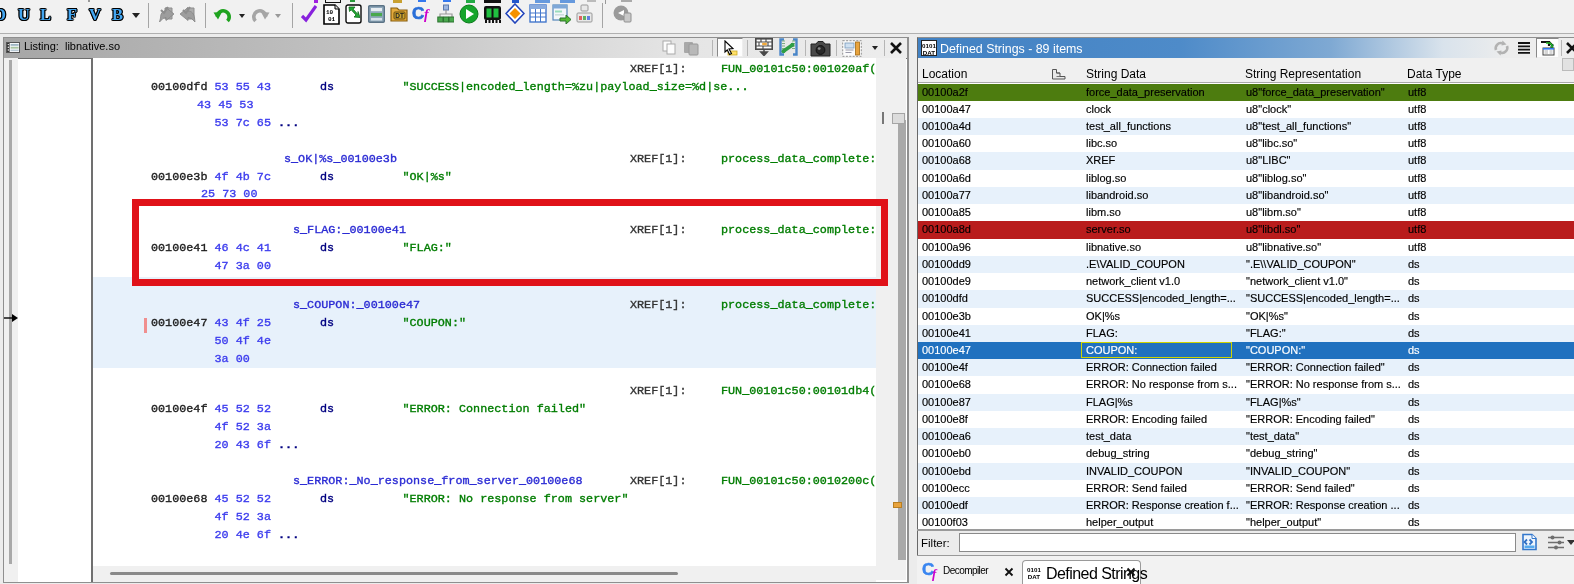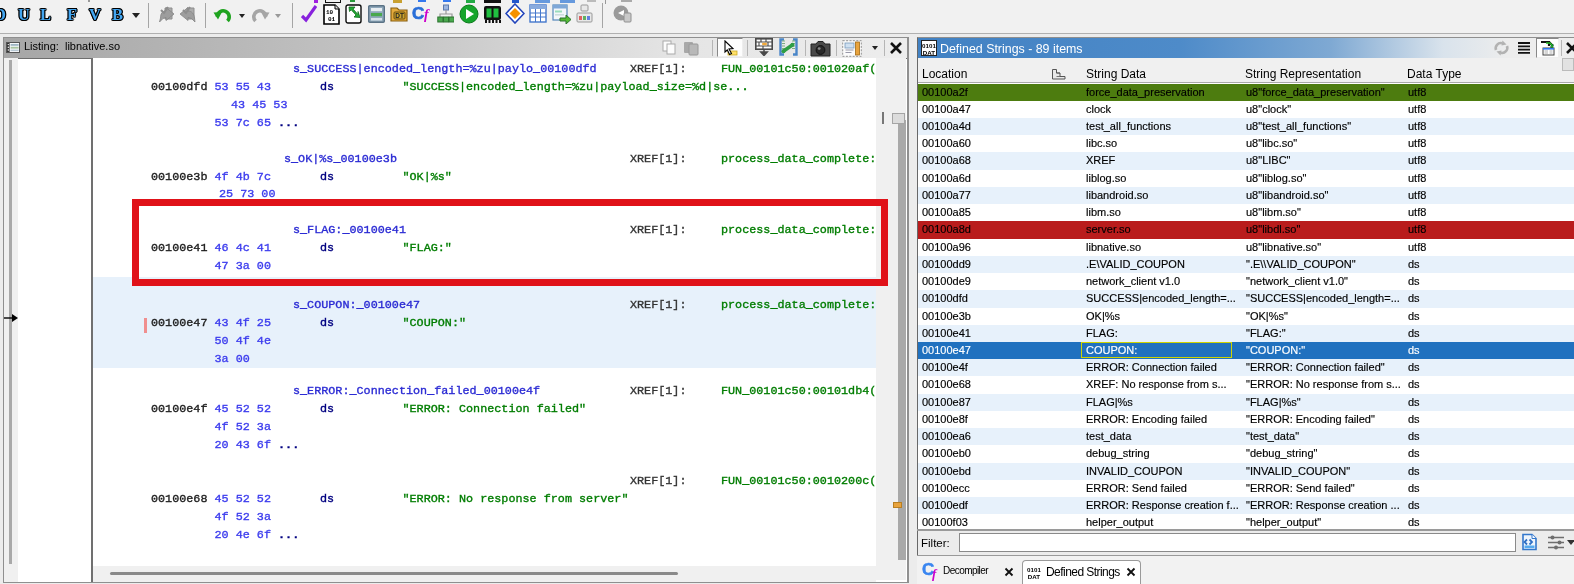--- a/index.html
+++ b/index.html
@@ -242,63 +242,62 @@
 <div class="abs" style="left:9px;top:60px;width:3px;height:504px;background:#a9a9a9"></div>
 <div class="abs" style="left:91px;top:58px;width:2px;height:524px;background:#707070"></div>
 
 <svg class="abs" style="left:3px;top:312px" width="16" height="12" viewBox="0 0 16 12">
       <path d="M1 6 H10" stroke="#000" stroke-width="1.4"></path>
       <path d="M9 2 L15 6 L9 10 Z" fill="#000"></path>
     </svg>
 
 <div id="listing" class="abs" style="left:93px;top:58px;width:783px;height:508px;background:#fff;overflow:hidden">
 <div class="abs" style="left:0;top:219px;width:783px;height:91px;background:#e7f1fb"></div>
-<div class="m lbl" style="left:200.0px;top:2.1px">s_SUCCESS|encoded_length=%zu|paylo_00100dfd</div>
 <div class="m xr" style="left:537.0px;top:2.1px">XREF[1]:</div>
 <div class="m str" style="left:628.0px;top:2.1px">FUN_00101c50:001020af(</div>
 <div class="m addr" style="left:58.0px;top:20.0px">00100dfd</div>
 <div class="m byt" style="left:121.5px;top:20.0px">53 55 43</div>
 <div class="m dsk" style="left:227.0px;top:20.0px">ds</div>
 <div class="m str" style="left:309.5px;top:20.0px">"SUCCESS|encoded_length=%zu|payload_size=%d|se<b>...</b></div>
-<div class="m byt" style="left:138px;top:37.9px">43 45 53</div>
+<div class="m byt" style="left:104px;top:37.9px">43 45 53</div>
 <div class="m byt" style="left:121.5px;top:55.8px">53 7c 65 <b class="dsk">...</b></div>
 <div class="m lbl" style="left:191px;top:91.6px">s_OK|%s_00100e3b</div>
 <div class="m xr" style="left:537.0px;top:91.6px">XREF[1]:</div>
 <div class="m str" style="left:628.0px;top:91.6px">process_data_complete:</div>
 <div class="m addr" style="left:58.0px;top:109.5px">00100e3b</div>
 <div class="m byt" style="left:121.5px;top:109.5px">4f 4b 7c</div>
 <div class="m dsk" style="left:227.0px;top:109.5px">ds</div>
 <div class="m str" style="left:309.5px;top:109.5px">"OK|%s"</div>
-<div class="m byt" style="left:126px;top:127.4px">25 73 00</div>
+<div class="m byt" style="left:108px;top:127.4px">25 73 00</div>
 <div class="m lbl" style="left:200.0px;top:163.2px">s_FLAG:_00100e41</div>
 <div class="m xr" style="left:537.0px;top:163.2px">XREF[1]:</div>
 <div class="m str" style="left:628.0px;top:163.2px">process_data_complete:</div>
 <div class="m addr" style="left:58.0px;top:181.1px">00100e41</div>
 <div class="m byt" style="left:121.5px;top:181.1px">46 4c 41</div>
 <div class="m dsk" style="left:227.0px;top:181.1px">ds</div>
 <div class="m str" style="left:309.5px;top:181.1px">"FLAG:"</div>
 <div class="m byt" style="left:121.5px;top:199.0px">47 3a 00</div>
 <div class="m lbl" style="left:200.0px;top:237.8px">s_COUPON:_00100e47</div>
 <div class="m xr" style="left:537.0px;top:237.8px">XREF[1]:</div>
 <div class="m str" style="left:628.0px;top:237.8px">process_data_complete:</div>
 <div class="m addr" style="left:58.0px;top:255.7px">00100e47</div>
 <div class="m byt" style="left:121.5px;top:255.7px">43 4f 25</div>
 <div class="m dsk" style="left:227.0px;top:255.7px">ds</div>
 <div class="m str" style="left:309.5px;top:255.7px">"COUPON:"</div>
 <div class="m byt" style="left:121.5px;top:273.6px">50 4f 4e</div>
 <div class="m byt" style="left:121.5px;top:291.5px">3a 00</div>
-<div class="m lbl" style="left:200.0px;top:324.3px">s_ERROR:_Connection_failed_00100e4f</div>
 <div class="m xr" style="left:537.0px;top:324.3px">XREF[1]:</div>
 <div class="m str" style="left:628.0px;top:324.3px">FUN_00101c50:00101db4(</div>
 <div class="m addr" style="left:58.0px;top:342.2px">00100e4f</div>
 <div class="m byt" style="left:121.5px;top:342.2px">45 52 52</div>
 <div class="m dsk" style="left:227.0px;top:342.2px">ds</div>
 <div class="m str" style="left:309.5px;top:342.2px">"ERROR: Connection failed"</div>
 <div class="m byt" style="left:121.5px;top:360.1px">4f 52 3a</div>
 <div class="m byt" style="left:121.5px;top:378.0px">20 43 6f <b class="dsk">...</b></div>
+<div class="m lbl" style="left:200.0px;top:413.8px">s_ERROR:_No_response_from_server_00100e68</div>
 <div class="m xr" style="left:537.0px;top:413.8px">XREF[1]:</div>
 <div class="m str" style="left:628.0px;top:413.8px">FUN_00101c50:0010200c(</div>
 <div class="m addr" style="left:58.0px;top:431.7px">00100e68</div>
 <div class="m byt" style="left:121.5px;top:431.7px">45 52 52</div>
 <div class="m dsk" style="left:227.0px;top:431.7px">ds</div>
 <div class="m str" style="left:309.5px;top:431.7px">"ERROR: No response from server"</div>
 <div class="m byt" style="left:121.5px;top:449.6px">4f 52 3a</div>
 <div class="m byt" style="left:121.5px;top:467.5px">20 4e 6f <b class="dsk">...</b></div>
 <div class="abs" style="left:51px;top:259.5px;width:2.5px;height:15px;background:#f08f8f"></div>
 </div>
@@ -460,21 +459,21 @@
         <i class="abs" style="left:163px;top:0;width:151px;height:16.2px;border:1.5px solid #cfd400;box-sizing:border-box"></i>
       </div>
 <div class="row" style="top:359.2px;background:#e7f1fb">
         <span class="c1">00100e4f</span>
         <span class="c2">ERROR: Connection failed</span>
         <span class="c3">"ERROR: Connection failed"</span>
         <span class="c4">ds</span>
       </div>
 <div class="row" style="top:376.4px;background:#fff">
         <span class="c1">00100e68</span>
-        <span class="c2">XREF: No response from s...</span>
+        <span class="c2">ERROR: No response from s...</span>
         <span class="c3">"ERROR: No response from s...</span>
         <span class="c4">ds</span>
       </div>
 <div class="row" style="top:393.6px;background:#e7f1fb">
         <span class="c1">00100e87</span>
         <span class="c2">FLAG|%s</span>
         <span class="c3">"FLAG|%s"</span>
         <span class="c4">ds</span>
       </div>
 <div class="row" style="top:410.9px;background:#fff">
@@ -552,18 +551,18 @@
 <div class="abs" style="left:943px;top:564.5px;font-size:10px;letter-spacing:-0.55px;color:#000">Decompiler</div>
 <svg class="abs" style="left:1004px;top:567px" width="10" height="10" viewBox="0 0 10 10">
         <path d="M1.5 1.5 L8.5 8.5 M8.5 1.5 L1.5 8.5" stroke="#111" stroke-width="1.8"></path>
       </svg>
 
 <div class="abs" style="left:1022px;top:559.5px;width:119px;height:25px;background:#fff;border:1px solid #9a9a9a;border-bottom:none;border-radius:4px 4px 0 0;box-sizing:border-box"></div>
 <div class="abs" style="left:1026px;top:565px;width:16px;height:16px;background:#fff;font-weight:bold;font-size:6.2px;line-height:7px;text-align:center;color:#000">
         <div style="margin-top:0.5px">0101</div>
         <div>DAT</div>
       </div>
-<div class="abs" style="left:1046px;top:564.5px;font-size:12px;letter-spacing:-0.55px;color:#000">Defined Strings</div>
+<div class="abs" style="left:1046px;top:564.5px;font-size:16px;letter-spacing:-0.55px;color:#000">Defined Strings</div>
 <svg class="abs" style="left:1126px;top:567px" width="10" height="10" viewBox="0 0 10 10">
         <path d="M1.5 1.5 L8.5 8.5 M8.5 1.5 L1.5 8.5" stroke="#111" stroke-width="1.8"></path>
       </svg>
 </div>
 
 </div>
 </body></html>

